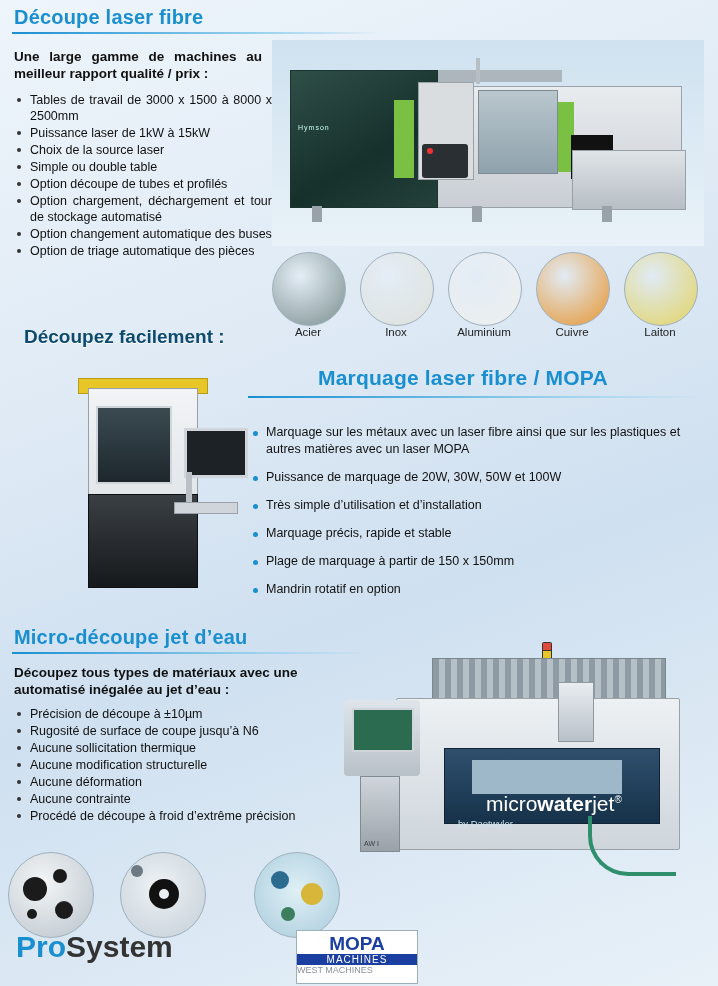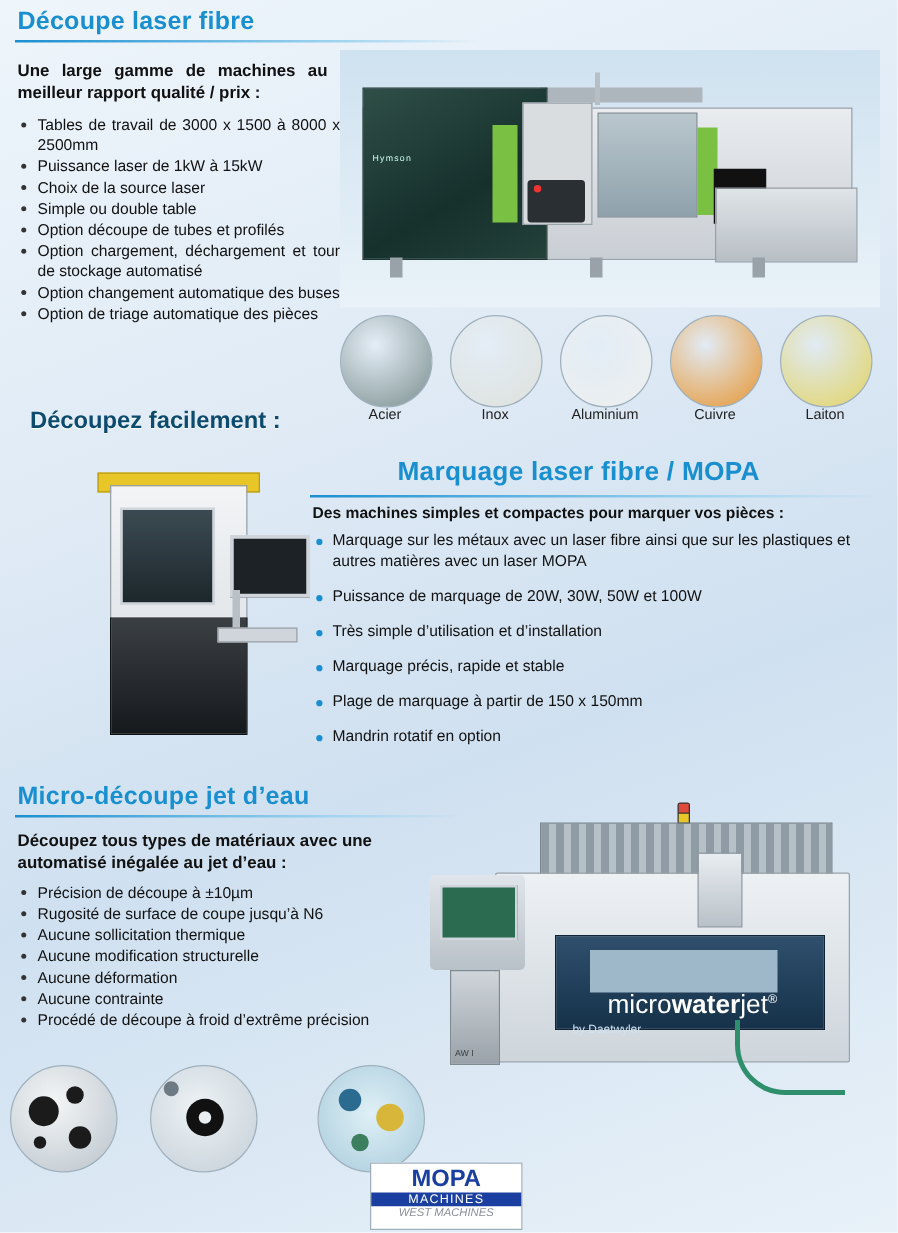--- a/index.html
+++ b/index.html
@@ -125,21 +125,21 @@
   #samp3{left:254px;background:radial-gradient(circle at 50% 45%,#dff0f6,#a9cbdc);}
   .dot{position:absolute;border-radius:50%;background:#1b1b1b;}
 
   
   #footer-logo{position:absolute;left:16px;top:930px;font-size:30px;font-weight:bold;color:#1a8fd0;}
   #footer-logo .s{color:#333;}
   #west{position:absolute;left:296px;top:930px;width:120px;height:52px;
     background:#fff;border:1px solid #9fb0bd;}
   #west .wt{color:#1b3fa0;font-weight:bold;font-size:19px;text-align:center;line-height:20px;padding-top:3px;}
   #west .wm{background:#1b3fa0;color:#fff;font-size:10px;text-align:center;letter-spacing:1px;}
-  #west .wmm{color:#8a9099;font-size:9px;text-align:center;font-style:italic;}
+  #west .wmm{color:#8a9099;font-size:9px;}
 </style>
 </head>
 <body>
 
 <div class="page">
 
   <div class="sec-title" id="s1-title">Découpe laser fibre</div>
   <div class="rule" id="s1-rule"></div>
   <div class="lead" id="s1-lead">Une large gamme de machines au meilleur rapport qualité / prix :</div>
 
@@ -188,21 +188,20 @@
     <div class="sw" style="left: 264px; background: radial-gradient(circle at 38% 32%, rgba(255, 255, 255, 0.133), rgb(232, 149, 47));"></div>
     <div class="sw-lbl" style="left:250px">Cuivre</div>
 
     <div class="sw" style="left: 352px; background: radial-gradient(circle at 38% 32%, rgba(255, 255, 255, 0.133), rgb(227, 212, 99));"></div>
     <div class="sw-lbl" style="left:338px">Laiton</div>
   </div>
 
   <div id="s2-sub">Découpez facilement :</div>
   <div class="sec-title" id="s2-title">Marquage laser fibre / MOPA</div>
   <div class="rule" id="s2-rule"></div>
-  <div class="lead" id="s2-lead">Des machines simples et compactes pour marquer vos pièces :</div>
 
   <ul class="bul blue" id="s2-list">
     <li>Marquage sur les métaux avec un laser fibre ainsi que sur les plastiques et autres matières avec un laser MOPA</li>
     <li>Puissance de marquage de 20W, 30W, 50W et 100W</li>
     <li>Très simple d’utilisation et d’installation</li>
     <li>Marquage précis, rapide et stable</li>
     <li>Plage de marquage à partir de 150 x 150mm</li>
     <li>Mandrin rotatif en option</li>
   </ul>
 
@@ -263,19 +262,22 @@
     <div class="dot" style="left:28px;top:26px;width:30px;height:30px;background:#111;"></div>
     <div class="dot" style="left:38px;top:36px;width:10px;height:10px;background:#e8eef2;"></div>
     <div class="dot" style="left:10px;top:12px;width:12px;height:12px;background:#6e7a83;"></div>
   </div>
   <div class="samp" id="samp3">
     <div class="dot" style="left:16px;top:18px;width:18px;height:18px;background:#2b6b8f;"></div>
     <div class="dot" style="left:46px;top:30px;width:22px;height:22px;background:#d7b63a;"></div>
     <div class="dot" style="left:26px;top:54px;width:14px;height:14px;background:#3b7f5e;"></div>
   </div>
 
+  <div id="footer-logo">
+    <span>Pro</span><span class="s">System</span>
+  </div>
   <div id="west">
     <div class="wt">MOPA</div>
     <div class="wm">MACHINES</div>
     <div class="wmm">WEST MACHINES</div>
   </div>
 
 </div>
 
 </body></html>

